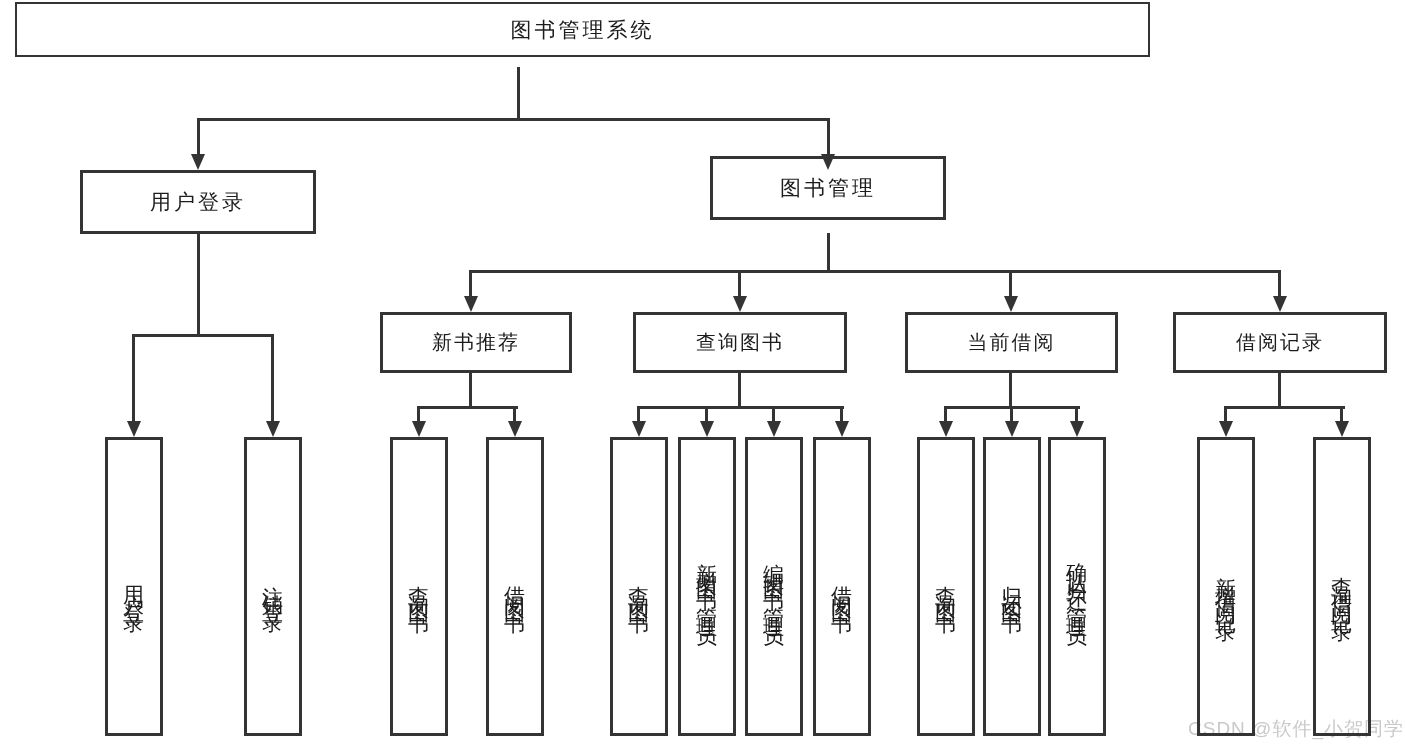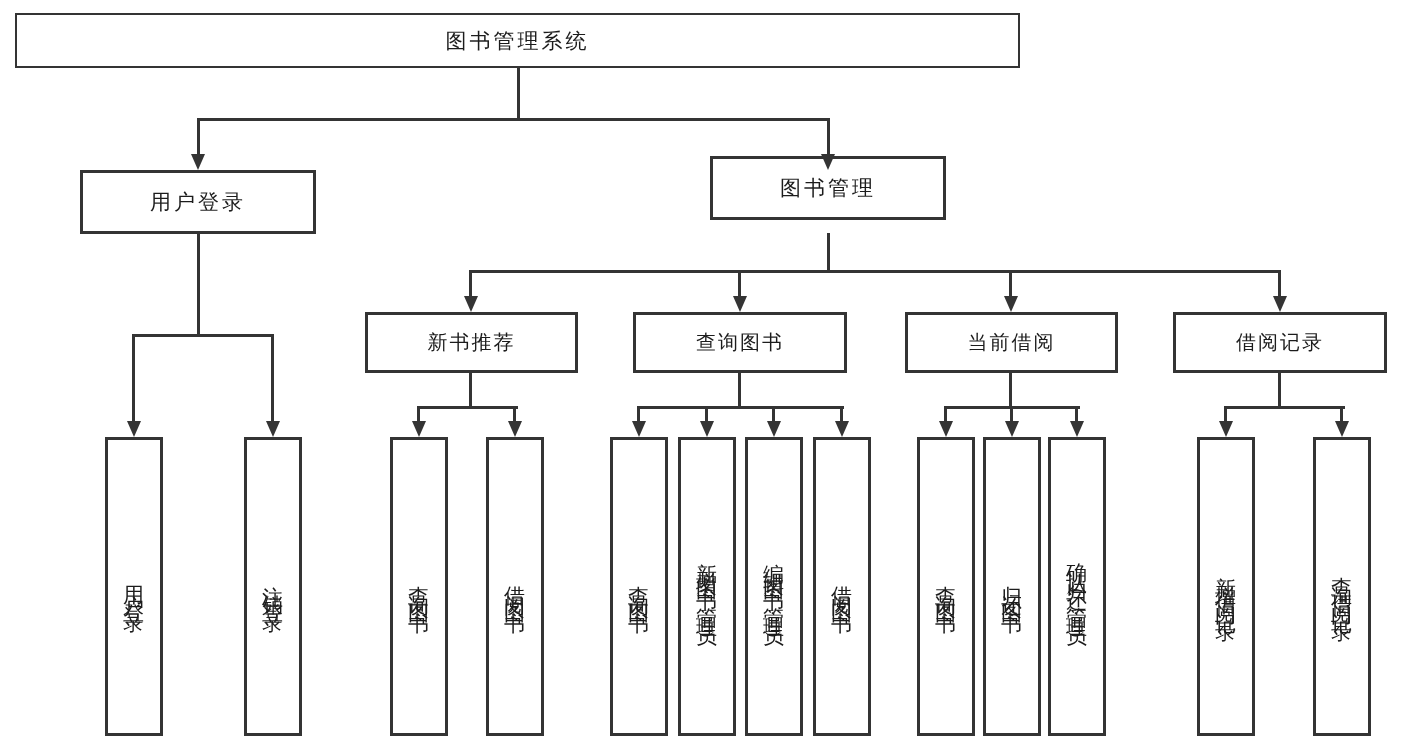--- a/index.html
+++ b/index.html
@@ -53,20 +53,21 @@
     letter-spacing: 1px;
     color: #c9c9c9;
     white-space: nowrap;
   }
 </style>
 </head>
 <body>
 
 <div class="stage">
 
+  <div class="watermark">CSDN @软件_小贺同学</div>
 
   <div class="vl" style="left:517px; top:67px; height:53px;"></div>
   <div class="hl" style="left:197px; top:118px; width:633px;"></div>
   <div class="vl" style="left:197px; top:118px; height:40px;"></div>
   <div class="vl" style="left:827px; top:118px; height:40px;"></div>
   <div class="arrow" style="left:191px; top:154px;"></div>
   <div class="arrow" style="left:821px; top:154px;"></div>
 
   <div class="vl" style="left:197px; top:233px; height:103px;"></div>
   <div class="hl" style="left:132px; top:334px; width:142px;"></div>
@@ -113,26 +114,26 @@
   <div class="arrow" style="left:1005px; top:421px;"></div>
   <div class="arrow" style="left:1070px; top:421px;"></div>
 
   <div class="vl" style="left:1278px; top:373px; height:35px;"></div>
   <div class="hl" style="left:1224px; top:406px; width:121px;"></div>
   <div class="vl" style="left:1224px; top:406px; height:18px;"></div>
   <div class="vl" style="left:1340px; top:406px; height:18px;"></div>
   <div class="arrow" style="left:1219px; top:421px;"></div>
   <div class="arrow" style="left:1335px; top:421px;"></div>
 
-  <div class="node root-box" style="left:15px; top:13px; width:1005px; height:55px;">图书管理系统</div>
+  <div class="node root-box" style="left:15px; top:2px; width:1135px; height:55px;">图书管理系统</div>
 
   <div class="node lvl2" style="left:80px; top:170px; width:236px; height:64px;">用户登录</div>
   <div class="node lvl2" style="left:710px; top:156px; width:236px; height:64px;">图书管理</div>
 
-  <div class="node lvl3" style="left:365px; top:312px; width:213px; height:61px;">新书推荐</div>
+  <div class="node lvl3" style="left:380px; top:312px; width:192px; height:61px;">新书推荐</div>
   <div class="node lvl3" style="left:633px; top:312px; width:214px; height:61px;">查询图书</div>
   <div class="node lvl3" style="left:905px; top:312px; width:213px; height:61px;">当前借阅</div>
   <div class="node lvl3" style="left:1173px; top:312px; width:214px; height:61px;">借阅记录</div>
 
   <div class="node leaf" style="left:105px;">用户登录</div>
   <div class="node leaf" style="left:244px;">注销登录</div>
 
   <div class="node leaf" style="left:390px;">查询图书</div>
   <div class="node leaf" style="left:486px;">借阅图书</div>
 

